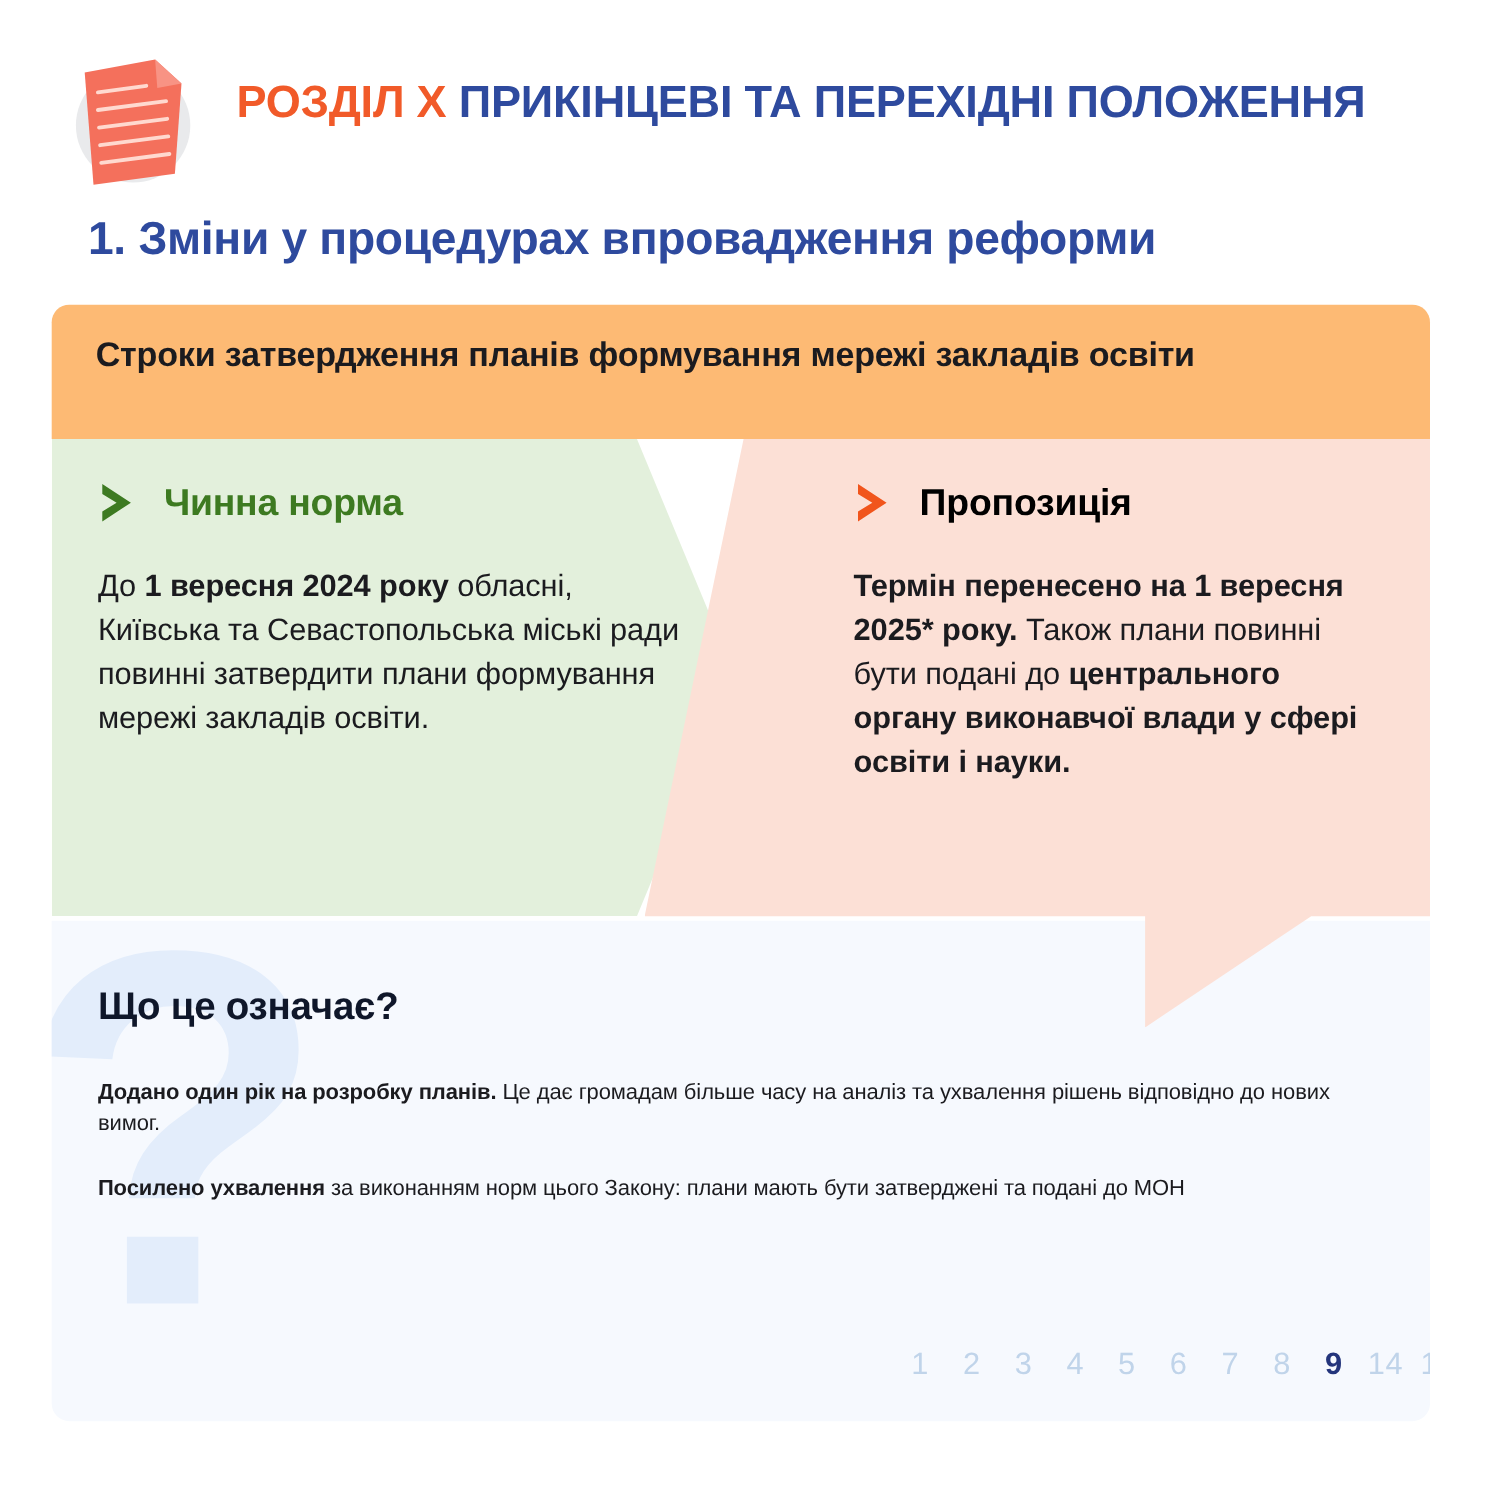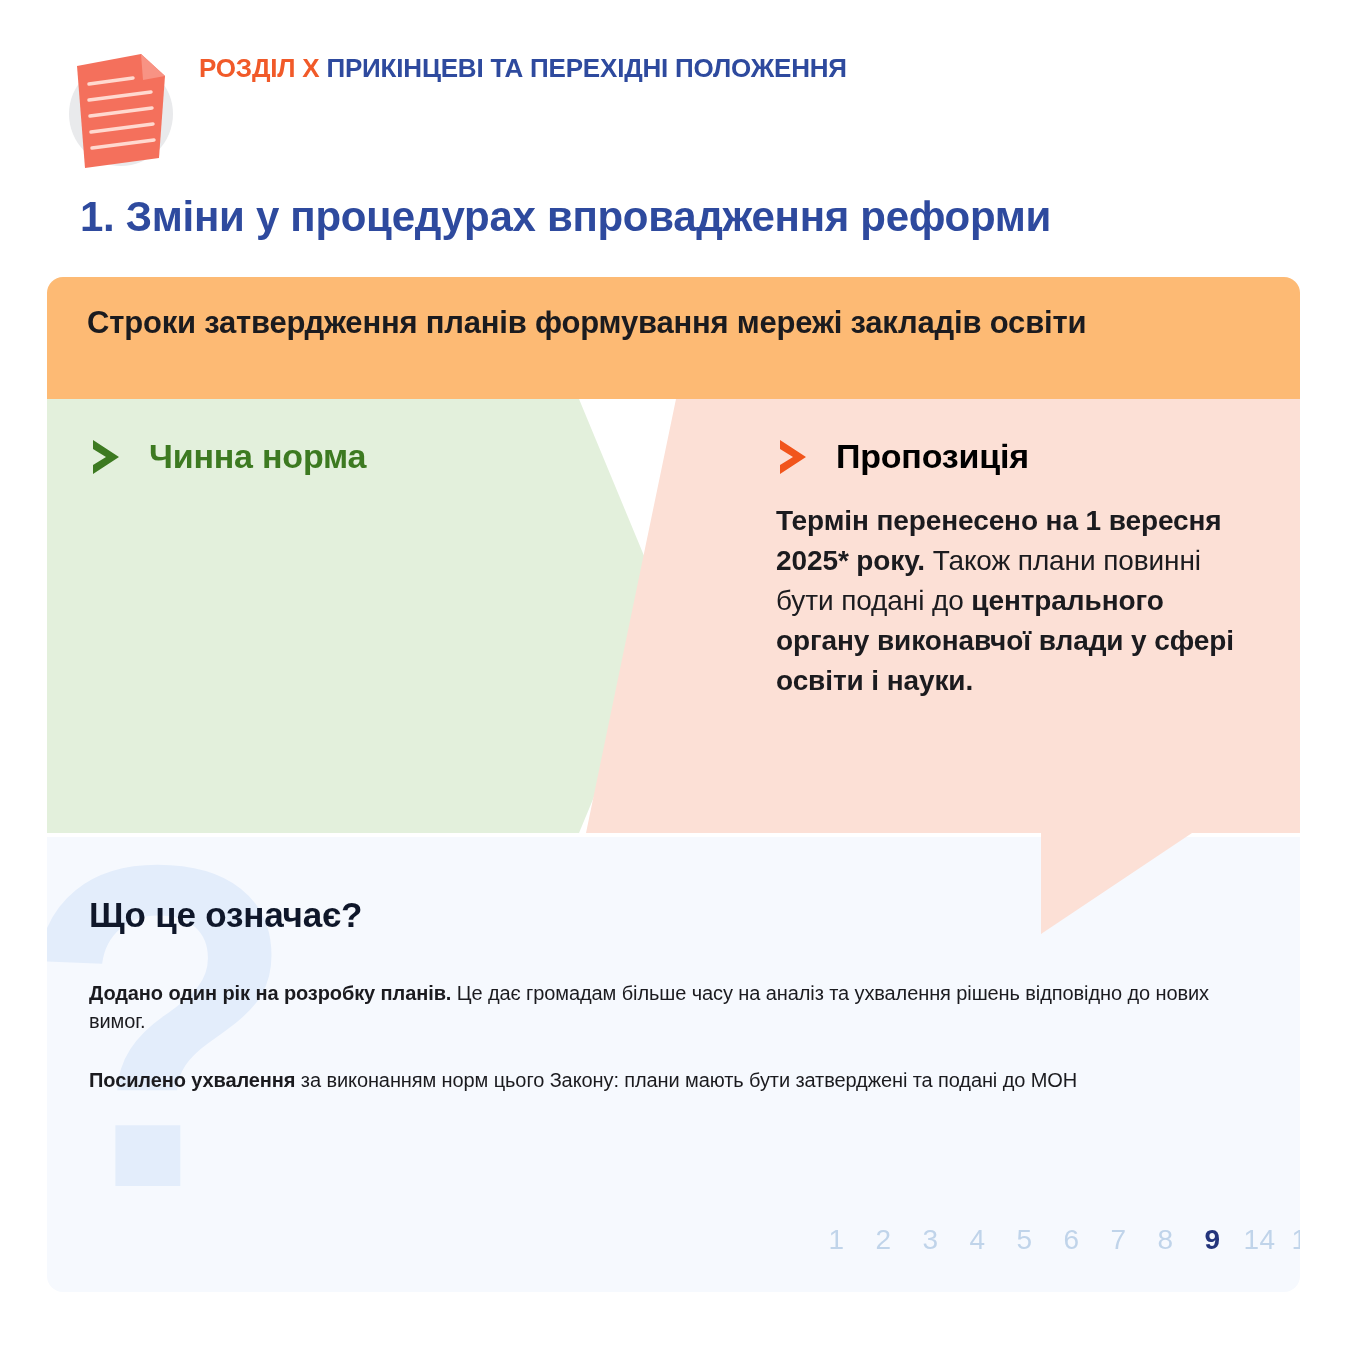--- a/index.html
+++ b/index.html
@@ -36,23 +36,23 @@
     left: 14px;
     top: 22px;
     width: 104px;
     height: 104px;
     border-radius: 50%;
     background: #e9eaec;
   }
   .doc-icon svg { position: absolute; left: 0; top: 0; }
 
   .header-title {
-    margin: 0;
+    margin: 16px;
     padding-top: 14px;
-    font-size: 26px;
+    font-size: 41px;
     line-height: 1.12;
     font-weight: 700;
     letter-spacing: -0.2px;
     color: #2e4a9e;
   }
   .header-title .accent { color: #f15a29; }
 
   
   .subtitle {
     position: absolute;
@@ -142,23 +142,23 @@
     left: 539px;
     width: 714px;
     height: 535px;
     background: #fce0d6;
     clip-path: polygon(90px 0, 714px 0, 714px 434px, 606px 434px, 455px 535px, 455px 434px, 0 434px, 90px 0);
     padding: 38px 50px 0 190px;
   }
 
   .panel-head {
     display: flex;
-    align-items: flex-start;
+    align-items: center;
     gap: 18px;
-    margin-bottom: 24px;
+    margin-bottom: 36px;
   }
   .chev { flex: 0 0 auto; display: block; }
   .panel-head-label {
     font-size: 34px;
     font-weight: 700;
     letter-spacing: -0.2px;
   }
   .green-label { color: #3d7a21; }
   .orange-label { color: #000000; }
 
@@ -273,20 +273,23 @@
 
   <div class="compare">
 
     <div class="panel panel-green">
       <div class="panel-head">
         <svg class="chev" width="42" height="40" viewBox="0 0 42 40">
           <path d="M4 3 L30 20 L4 37 L4 28 L17 20 L4 12 Z" fill="#3d7a21"></path>
         </svg>
         <span class="panel-head-label green-label">Чинна норма</span>
       </div>
+      <p class="panel-body">
+        <span>До </span><b>1 вересня 2024 року</b><span> обласні, Київська та Севастопольська міські ради повинні затвердити плани формування мережі закладів освіти.</span>
+      </p>
     </div>
 
     <div class="panel panel-pink">
       <div class="panel-head">
         <svg class="chev" width="42" height="40" viewBox="0 0 42 40">
           <path d="M4 3 L30 20 L4 37 L4 28 L17 20 L4 12 Z" fill="#f1551c"></path>
         </svg>
         <span class="panel-head-label orange-label">Пропозиція</span>
       </div>
       <p class="panel-body">

